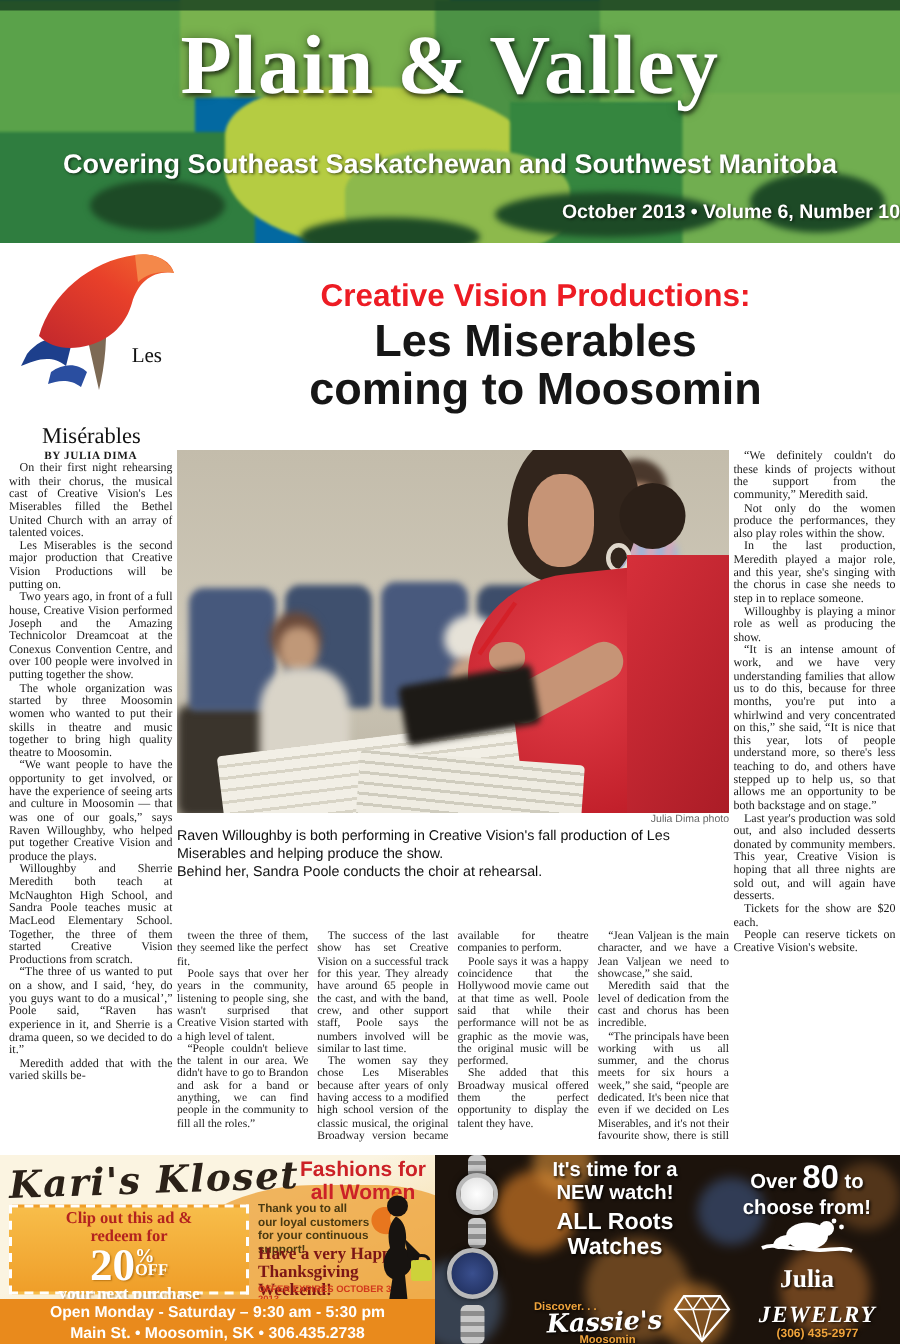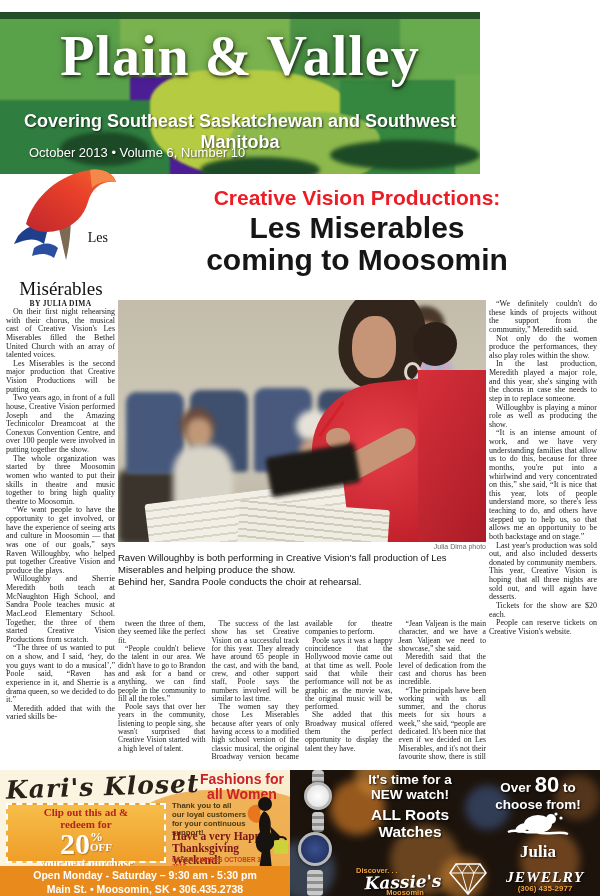--- a/index.html
+++ b/index.html
@@ -1,19 +1,19 @@
 <!DOCTYPE html>
 <html><head>
 <meta charset="utf-8">
 <style>
   * { box-sizing: border-box; margin: 0; padding: 0; }
   html,body { width:600px; height:896px; overflow:hidden; background:#fff; font-family:"Liberation Serif", serif; }
 
   
-  .masthead { position:absolute; left:0; top:12px; width:480px; height:162px; overflow:hidden; background:#4c1d95; }
+  .masthead { position:absolute; left:0; top:0; width:600px; height:162px; overflow:hidden; background:#0369a1; }
   .patch { position:absolute; filter:blur(1px); }
   .p1 { left:-10px; top:0; width:140px; height:95px; background:#5aa24a; }
   .p2 { left:120px; top:-5px; width:180px; height:70px; background:#79b24e; }
   .p3 { left:290px; top:0; width:120px; height:85px; background:#4c9245; }
   .p4 { left:400px; top:-5px; width:210px; height:75px; background:#68aa4e; }
   .p5 { left:-5px; top:88px; width:175px; height:80px; background:#2f7d3f; }
   .p6 { left:150px; top:58px; width:210px; height:108px; background:#b5cc42; border-radius:30% 50% 40% 50%; }
   .p7 { left:340px; top:68px; width:130px; height:100px; background:#35863f; }
   .p8 { left:455px; top:62px; width:150px; height:105px; background:#71ae50; }
   .p9 { left:230px; top:100px; width:150px; height:70px; background:#8db94c; border-radius:40%; }
@@ -22,28 +22,28 @@
   .t2 { left:330px; top:128px; width:150px; height:30px; }
   .t3 { left:500px; top:115px; width:90px; height:40px; }
   .t4 { left:200px; top:145px; width:120px; height:26px; }
   .mast-top-strip { position:absolute; left:0; top:0; width:600px; height:7px; background:#173c1f; opacity:.8; }
   .mast-title { position:absolute; left:0; right:0; top:12px; text-align:center; color:#fff;
     font-family:"Liberation Serif", serif; font-weight:bold; font-size:56px; letter-spacing:1px;
     text-shadow:1px 2px 3px rgba(0,0,0,.65), 0 0 8px rgba(0,0,0,.35); }
   .mast-sub { position:absolute; left:0; right:0; top:99px; text-align:center; color:#fff;
     font-family:"Liberation Sans", sans-serif; font-weight:bold; font-size:18px;
     text-shadow:1px 1px 2px rgba(0,0,0,.65); }
-  .mast-date { position:absolute; left:0; right:0; top:133px; text-align:left; color:#fff;
-    font-family:"Liberation Sans", sans-serif; font-weight:normal; font-size:13px;
-    text-shadow:1px 1px 2px rgba(0,0,0,.65);margin-left:29px; }
+  .mast-date { position:absolute; left:0; right:0; top:133px; text-align:right; color:#fff;
+    font-family:"Liberation Sans", sans-serif; font-weight:bold; font-size:13px;
+    text-shadow:1px 1px 2px rgba(0,0,0,.65); }
 
   
   .logo { position:absolute; left:4px; top:164px; width:114px; height:142px; }
   .logo-les { position:absolute; right:10px; top:66px; font-size:14px; color:#111; font-family:"Liberation Serif", serif; }
-  .logo-mis { position:absolute; left:0; right:0; bottom:6px; text-align:center; font-size:19px; color:#111; font-family:"Liberation Serif", serif; }
+  .logo-mis { position:absolute; left:0; right:0; bottom:6px; text-align:center; font-size:15px; color:#111; font-family:"Liberation Serif", serif; }
 
   
   .kicker { position:absolute; left:120px; top:186px; width:474px; text-align:center;
     font-family:"Liberation Sans", sans-serif; font-weight:bold; font-size:21px; color:#ed1c24; }
   .headline { position:absolute; left:120px; top:212px; width:474px; text-align:center;
     font-family:"Liberation Sans", sans-serif; font-weight:bold; font-size:30px; color:#161616; line-height:1.05; }
 
   
   .art { font-family:"Liberation Serif", serif; font-size:8px; line-height:1.08; text-align:justify; color:#1a1a1a; overflow:hidden; }
   .art p { text-indent:7px; margin:0; }
@@ -215,22 +215,22 @@
   <div class="ph blur2" style="left:150px;top:150px;width:90px;height:40px;background:#1d1a16;transform:rotate(-10deg);border-radius:4px;"></div>
 </div>
 <div class="credit">Julia Dima photo</div>
 <div class="caption">
   <div>Raven Willoughby is both performing in Creative Vision's fall production of Les Miserables and helping produce the show.</div>
   <div>Behind her, Sandra Poole conducts the choir at rehearsal.</div>
 </div>
 
 <div class="midcols art">
   <p>tween the three of them, they seemed like the perfect fit.</p>
+  <p>Poole says that over her years in the community, listening to people sing, she wasn't surprised that Creative Vision started with a high level of talent.</p>
   <p>“People couldn't believe the talent in our area. We didn't have to go to Brandon and ask for a band or anything, we can find people in the community to fill all the roles.”</p>
-  <p>Poole says that over her years in the community, listening to people sing, she wasn't surprised that Creative Vision started with a high level of talent.</p>
   <p>The success of the last show has set Creative Vision on a successful track for this year. They already have around 65 people in the cast, and with the band, crew, and other support staff, Poole says the numbers involved will be similar to last time.</p>
   <p>The women say they chose Les Miserables because after years of only having access to a modified high school version of the classic musical, the original Broadway version became available for theatre companies to perform.</p>
   <p>Poole says it was a happy coincidence that the Hollywood movie came out at that time as well. Poole said that while their performance will not be as graphic as the movie was, the original music will be performed.</p>
   <p>She added that this Broadway musical offered them the perfect opportunity to display the talent they have.</p>
   <p>“Jean Valjean is the main character, and we have a Jean Valjean we need to showcase,” she said.</p>
   <p>Meredith said that the level of dedication from the cast and chorus has been incredible.</p>
   <p>“The principals have been working with us all summer, and the chorus meets for six hours a week,” she said, “people are dedicated. It's been nice that even if we decided on Les Miserables, and it's not their favourite show, there is still a lot of trust and they understand the direction we'll take with it, and they're ready to come along for the ride.”</p>
 
 </div>
 

